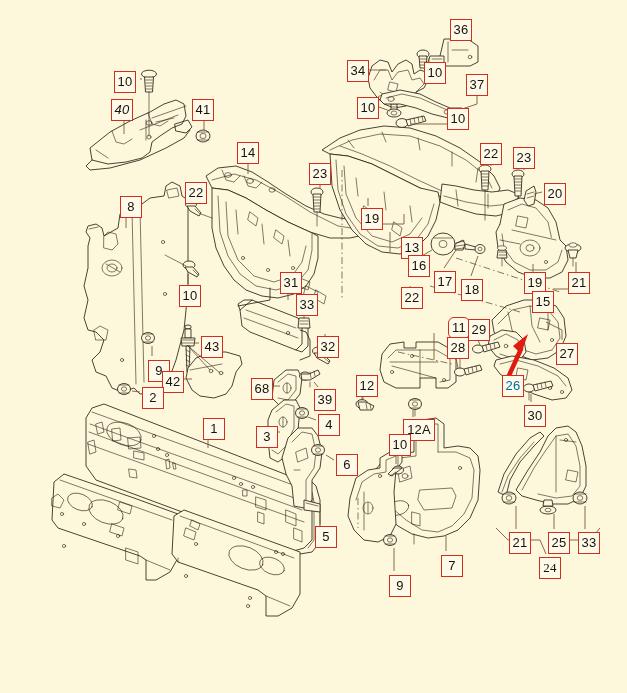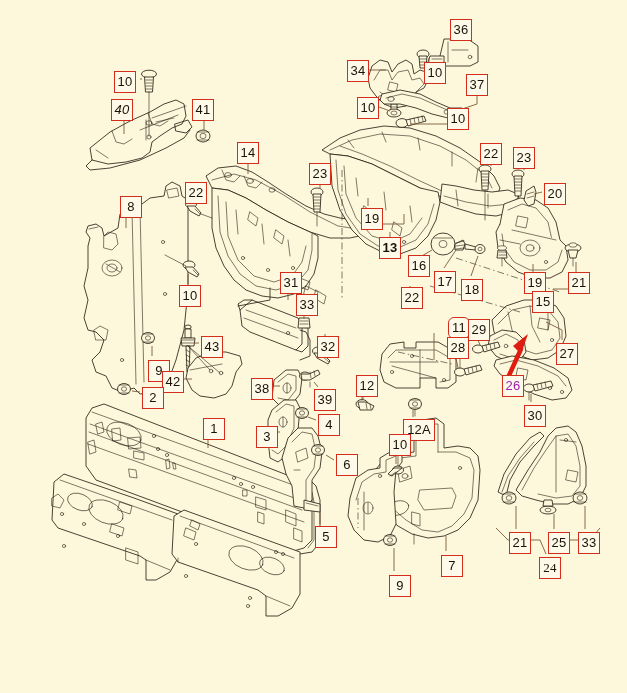--- a/index.html
+++ b/index.html
@@ -31,21 +31,21 @@
     line-height:1;
     font-weight:400;
     letter-spacing:.2px;
     text-align:center;
     padding:3px 2px 4px 2px;
     min-width:22px;
     white-space:nowrap;
     z-index:30;
   }
   .callout.wide{min-width:32px;}
-  .callout.muted{color:#a21caf;}
+  .callout.muted{color:#0369a1;}
   
 </style>
 </head>
 <body>
 
 <div id="diagram">
 
   <svg id="artwork" viewBox="0 0 627 693" xmlns="http://www.w3.org/2000/svg">
     <defs>
       <style>
@@ -765,21 +765,21 @@
       <div class="callout" style="left: 357px; top: 97px;">10</div>
       <div class="callout" style="left: 447px; top: 108px;">10</div>
       <div class="callout" style="left: 237px; top: 142px;">14</div>
       <div class="callout" style="left: 120px; top: 196px;">8</div>
       <div class="callout" style="left: 185px; top: 182px;">22</div>
       <div class="callout" style="left: 309px; top: 163px;">23</div>
       <div class="callout" style="left: 480px; top: 143px;">22</div>
       <div class="callout" style="left: 513px; top: 147px;">23</div>
       <div class="callout" style="left: 544px; top: 183px;">20</div>
       <div class="callout" style="left: 361px; top: 208px;">19</div>
-      <div class="callout" style="left: 379px; top: 237px; font-weight: bold;">13</div>
+      <div class="callout" style="left: 401px; top: 237px;">13</div>
       <div class="callout" style="left: 408px; top: 255px;">16</div>
       <div class="callout" style="left: 434px; top: 271px;">17</div>
       <div class="callout" style="left: 461px; top: 279px;">18</div>
       <div class="callout" style="left: 524px; top: 272px;">19</div>
       <div class="callout" style="left: 568px; top: 272px;">21</div>
       <div class="callout" style="left: 532px; top: 291px; text-align: center;">15</div>
       <div class="callout" style="left: 179px; top: 285px;">10</div>
       <div class="callout" style="left: 401px; top: 287px;">22</div>
       <div class="callout" style="left: 280px; top: 272px;">31</div>
       <div class="callout" style="left: 296px; top: 294px;">33</div>
@@ -787,21 +787,21 @@
       <div class="callout" style="left: 448px; top: 317px; border-radius: 6px;">11</div>
       <div class="callout" style="left: 468px; top: 319px;">29</div>
       <div class="callout" style="left: 447px; top: 337px;">28</div>
       <div class="callout" style="left: 556px; top: 343px;">27</div>
       <div class="callout muted" style="left: 502px; top: 375px;">26</div>
       <div class="callout" style="left: 524px; top: 405px;">30</div>
       <div class="callout" style="left: 148px; top: 360px;">9</div>
       <div class="callout" style="left: 201px; top: 336px;">43</div>
       <div class="callout" style="left: 162px; top: 371px;">42</div>
       <div class="callout" style="left: 142px; top: 387px;">2</div>
-      <div class="callout" style="left: 251px; top: 378px;">38</div>
+      <div class="callout" style="left: 251px; top: 378px;">68</div>
       <div class="callout" style="left: 314px; top: 389px;">39</div>
       <div class="callout" style="left: 356px; top: 375px;">12</div>
       <div class="callout wide" style="left: 403px; top: 419px;">12A</div>
       <div class="callout" style="left: 256px; top: 426px;">3</div>
       <div class="callout" style="left: 318px; top: 414px;">4</div>
       <div class="callout" style="left: 203px; top: 418px;">1</div>
       <div class="callout" style="left: 336px; top: 454px;">6</div>
       <div class="callout" style="left: 389px; top: 434px;">10</div>
       <div class="callout" style="left: 315px; top: 526px;">5</div>
       <div class="callout" style="left: 441px; top: 555px;">7</div>

